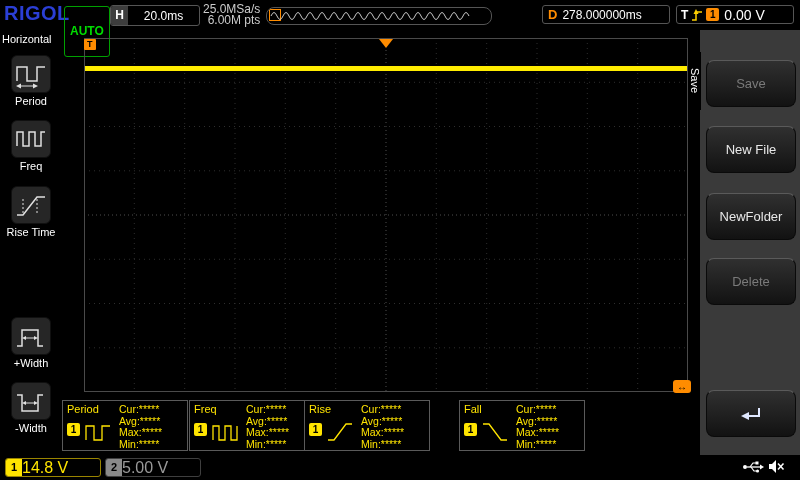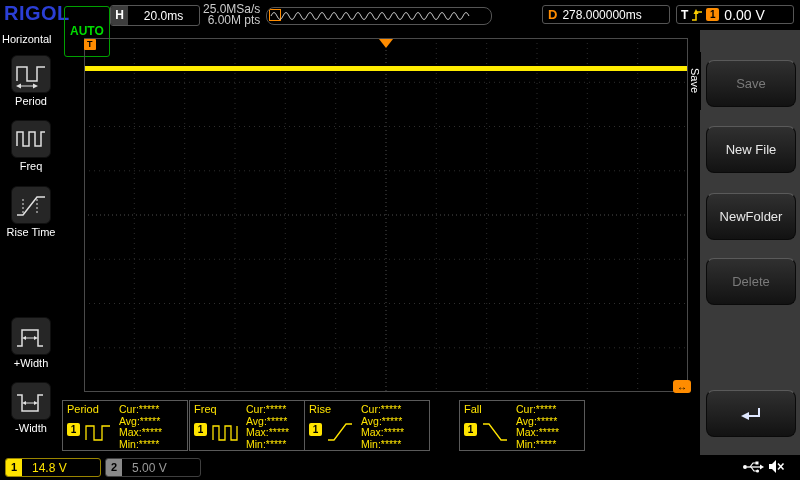--- a/index.html
+++ b/index.html
@@ -63,21 +63,21 @@
               font-size:10px;text-align:center;line-height:13px;border-radius:2px;}
   .meas-icon{left:21px;top:19px;}
   .meas-lines{left:56px;top:3px;}
   .meas-lines div{font-size:10.5px;color:#ffe400;line-height:11.5px;white-space:nowrap;}
 
   
   .ch-widget{top:458px;height:17px;border:1px solid #9a8500;border-radius:3px;display:flex;
              align-items:center;background:#000;width:94px;overflow:hidden;}
   .ch-badge{width:16px;height:100%;background:#ffe400;color:#000;font-weight:bold;font-size:11px;
             text-align:center;line-height:17px;}
-  .ch-val{color:#ffe400;font-size:12px;margin-left:10px;}
+  .ch-val{color:#ffe400;font-size:16px;}
   .ch2 .ch-badge{background:#8a8a8a;}
   .ch2{border-color:#3f3f3f;}
   .ch2 .ch-val{color:#9a9a9a;text-align:center;}
 </style>
 </head>
 <body>
 
 <div id="scope">
 
   <div class="abs logo">RIGOL</div>

